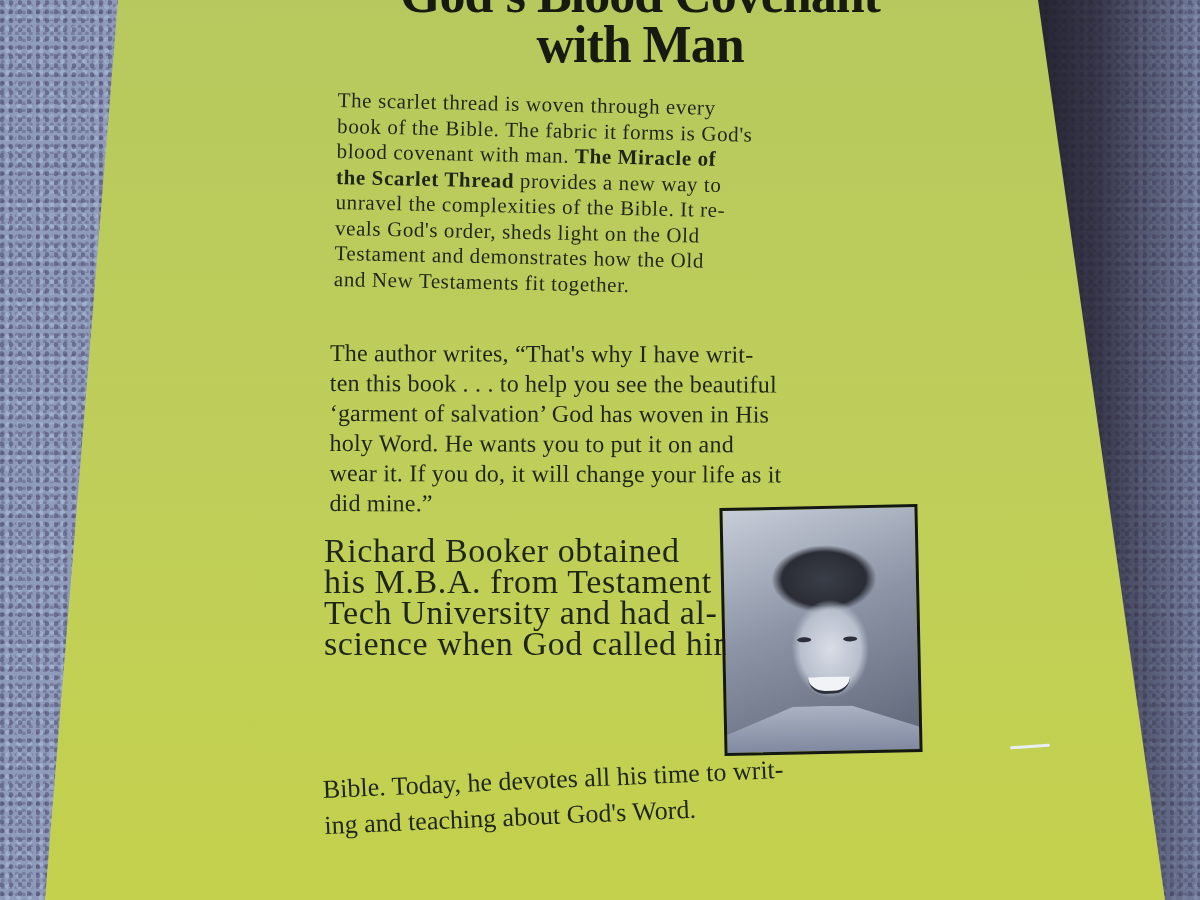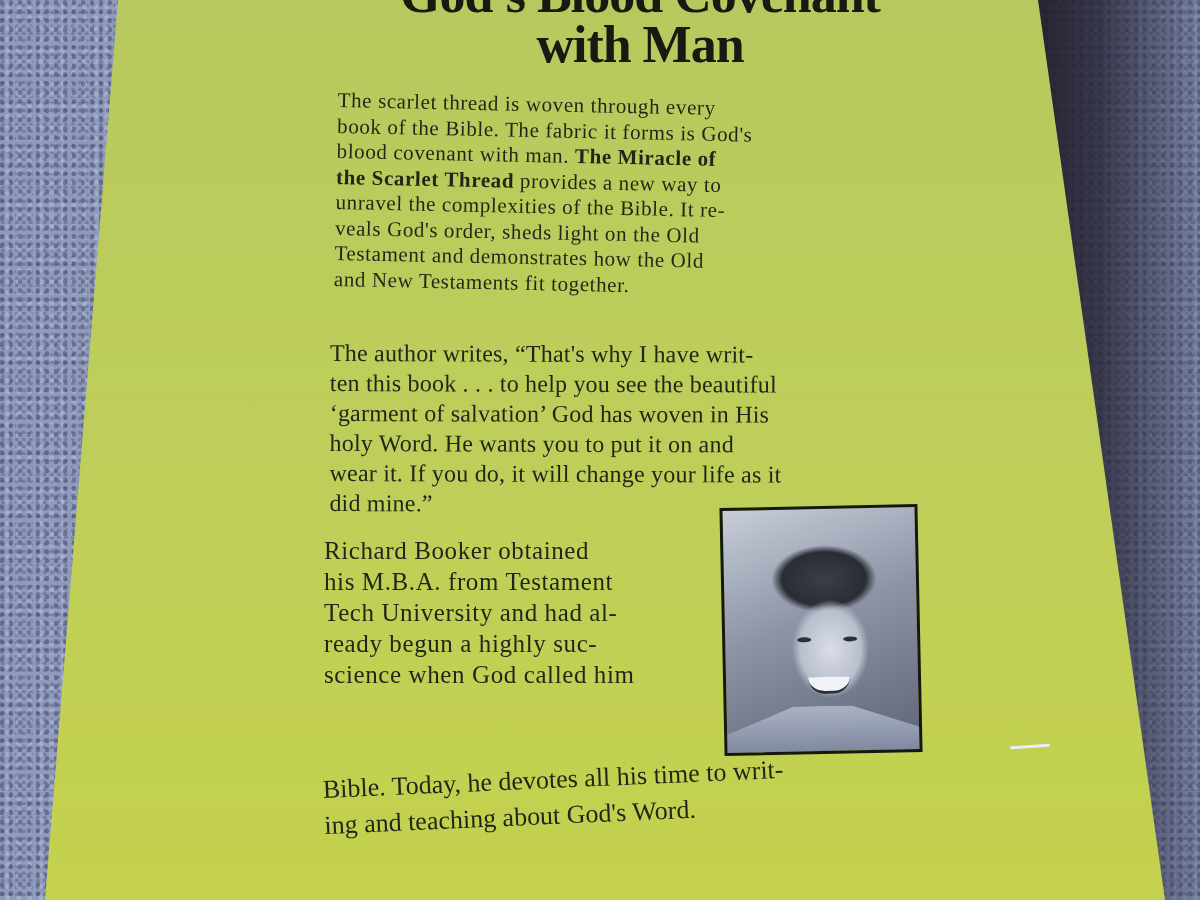--- a/index.html
+++ b/index.html
@@ -77,21 +77,21 @@
       font-size: 24px;
       line-height: 30px;
       letter-spacing: 0.2px;
       transform: rotate(0.2deg);
       transform-origin: left top;
     }
     .p3 {
       left: 324px;
       top: 535px;
       width: 390px;
-      font-size: 25px;
+      font-size: 34px;
       line-height: 31px;
       letter-spacing: 0.6px;
       text-align: justify;
     }
     .p3-tail {
       position: absolute;
       left: 322px;
       top: 772px;
       width: 620px;
       font-family: "Liberation Serif", "DejaVu Serif", serif;
@@ -185,21 +185,20 @@
     <span class="line">‘garment of salvation’ God has woven in His</span>
     <span class="line">holy Word. He wants you to put it on and</span>
     <span class="line">wear it. If you do, it will change your life as it</span>
     <span class="line">did mine.”</span>
   </div>
 
   <div class="para p3">
     <span class="line">Richard Booker obtained</span>
     <span class="line">his M.B.A. from Testament</span>
     <span class="line">Tech University and had al-</span>
-    <span class="line">ready begun a highly suc-</span>
     <span class="line">science when God called him</span>
   </div>
 
   <div class="p3-tail">
     <span class="line">Bible. Today, he devotes all his time to writ-</span>
     <span class="line">ing and teaching about God's Word.</span>
   </div>
 
   <div class="photo" title="Black-and-white portrait of the author smiling">
     <div class="eye l"></div>

